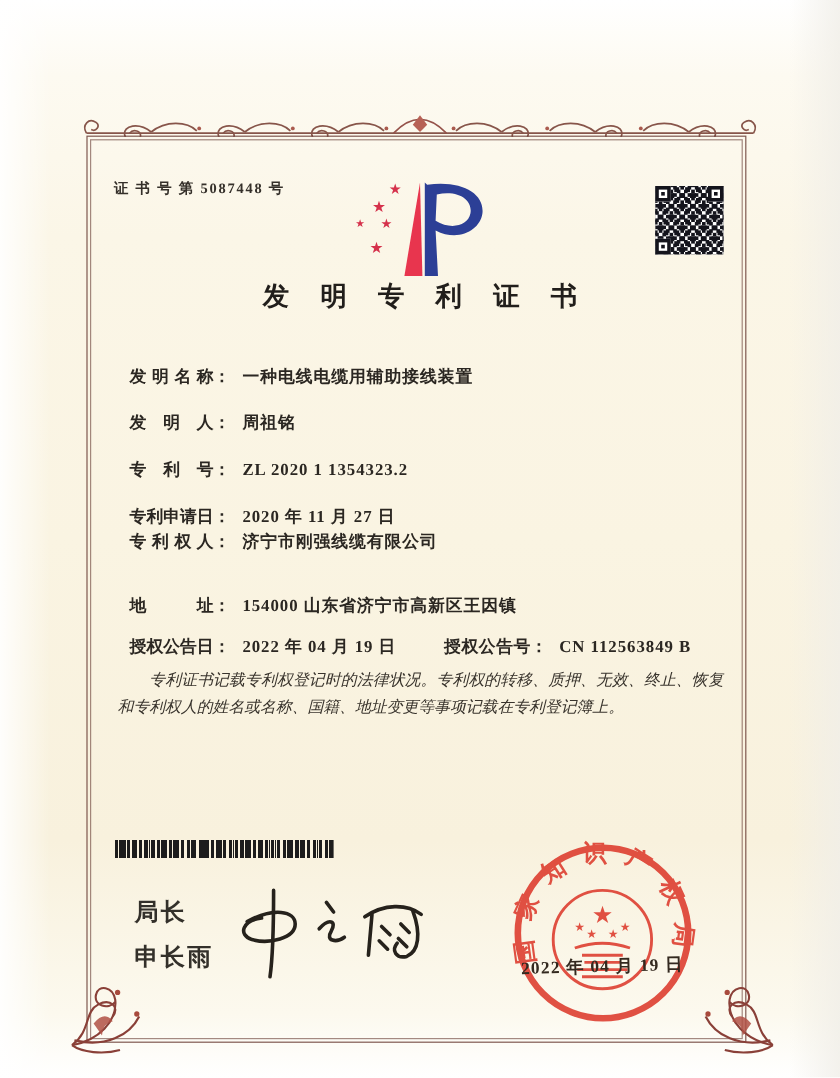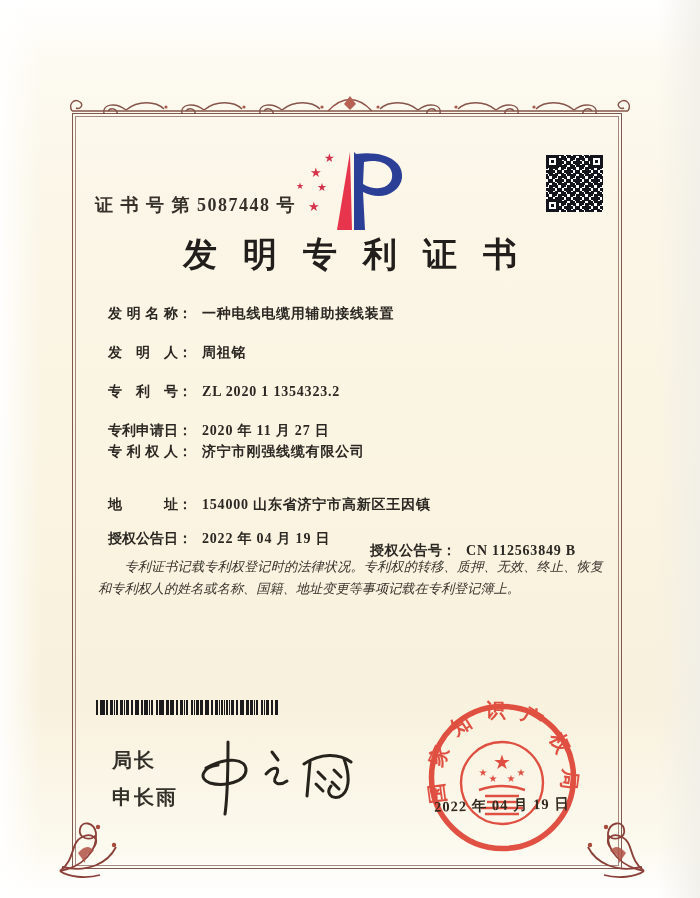--- a/index.html
+++ b/index.html
@@ -5,39 +5,39 @@
   html,body{margin:0;padding:0;background:#ffffff;}
   #page{position:relative;width:700px;height:898px;overflow:hidden;
         font-family:"Liberation Serif","DejaVu Serif",serif;color:#2b2722;}
   .paper{position:absolute;inset:0;
      background:linear-gradient(180deg,#ffffff 0%,#fdfaf1 7%,#fbf6e7 22%,#faf4e2 50%,#f8f1dd 78%,#fcf9ee 94%,#ffffff 100%);}
   .paper:after{content:"";position:absolute;inset:0;
      background:linear-gradient(90deg,rgba(255,255,255,.9) 0,rgba(255,255,255,0) 6%,rgba(255,255,255,0) 94%,rgba(240,238,232,.8) 100%);}
   .frame{position:absolute;left:72px;top:113px;width:548px;height:754px;
      border:1.2px solid rgba(104,60,52,.85);}
   .frame .inner{position:absolute;inset:2px;border:1px solid rgba(104,60,52,.6);}
-  .certno{position:absolute;left:95px;top:149px;font-size:18px;font-weight:bold;letter-spacing:1.5px;color:#35302a;margin-top:44px;}
+  .certno{position:absolute;left:95px;top:149px;font-size:12px;font-weight:bold;letter-spacing:1.5px;color:#35302a;}
   .qr{position:absolute;left:546px;top:155px;width:57px;height:57px;background:#fff;
       background-image:
         conic-gradient(#14141c 90deg,transparent 90deg 180deg,#14141c 180deg 270deg,transparent 270deg),
         conic-gradient(#14141c 90deg,transparent 90deg 180deg,#14141c 180deg 270deg,transparent 270deg);
       background-size:6px 6px,9px 9px;background-position:0 0,2px 1px;}
   .qr .fp{position:absolute;width:13px;height:13px;border:3px solid #14141c;background:#fff;box-sizing:border-box;}
   .qr .fp:before{content:"";position:absolute;inset:2px;background:#14141c;}
   .fp.tl{left:0;top:0}.fp.tr{right:0;top:0}.fp.bl{left:0;bottom:0}
   .logo{position:absolute;left:290px;top:146px;width:124px;height:88px;}
   .logo .star{position:absolute;color:#d5314b;line-height:1;}
   .title{position:absolute;left:0;top:232px;width:100%;text-align:center;
-     font-size:34px;font-weight:bold;letter-spacing:26px;text-indent:26px;color:#211e1b;}
+     font-size:22px;font-weight:bold;letter-spacing:26px;text-indent:26px;color:#211e1b;}
   .fields{position:absolute;left:108px;top:305px;width:500px;font-size:14px;font-weight:bold;color:#2b2722;}
   .frow{position:absolute;left:0;white-space:nowrap;}
   .flabel{display:inline-block;width:70px;text-align:justify;text-align-last:justify;vertical-align:bottom;}
   .fcolon{display:inline-block;}
   .fvalue{display:inline-block;margin-left:10px;letter-spacing:.8px;}
-  .pair2{position:absolute;left:262px;top:0;white-space:nowrap;margin-top:12px;}
+  .pair2{position:absolute;left:262px;top:0;white-space:nowrap;}
   .pair2 .flabel{width:72px;}
   .paras{position:absolute;left:98px;top:556px;width:505px;font-size:13.2px;line-height:21.5px;
      font-style:italic;color:#38332c;text-align:justify;}
   .paras p{margin:0;text-indent:2em;}
   .barcode{position:absolute;left:96px;top:700px;width:182px;height:15px;background:
      repeating-linear-gradient(90deg,#1c1c1c 0 2px,transparent 2px 5px),
      repeating-linear-gradient(90deg,#1c1c1c 0 1px,transparent 1px 8px),
      repeating-linear-gradient(90deg,#1c1c1c 0 1px,transparent 1px 3.5px);}
   .director{position:absolute;left:112px;top:747px;font-size:20px;font-weight:bold;color:#33302a;letter-spacing:2px;}
   .director .name{margin-top:10px;}

